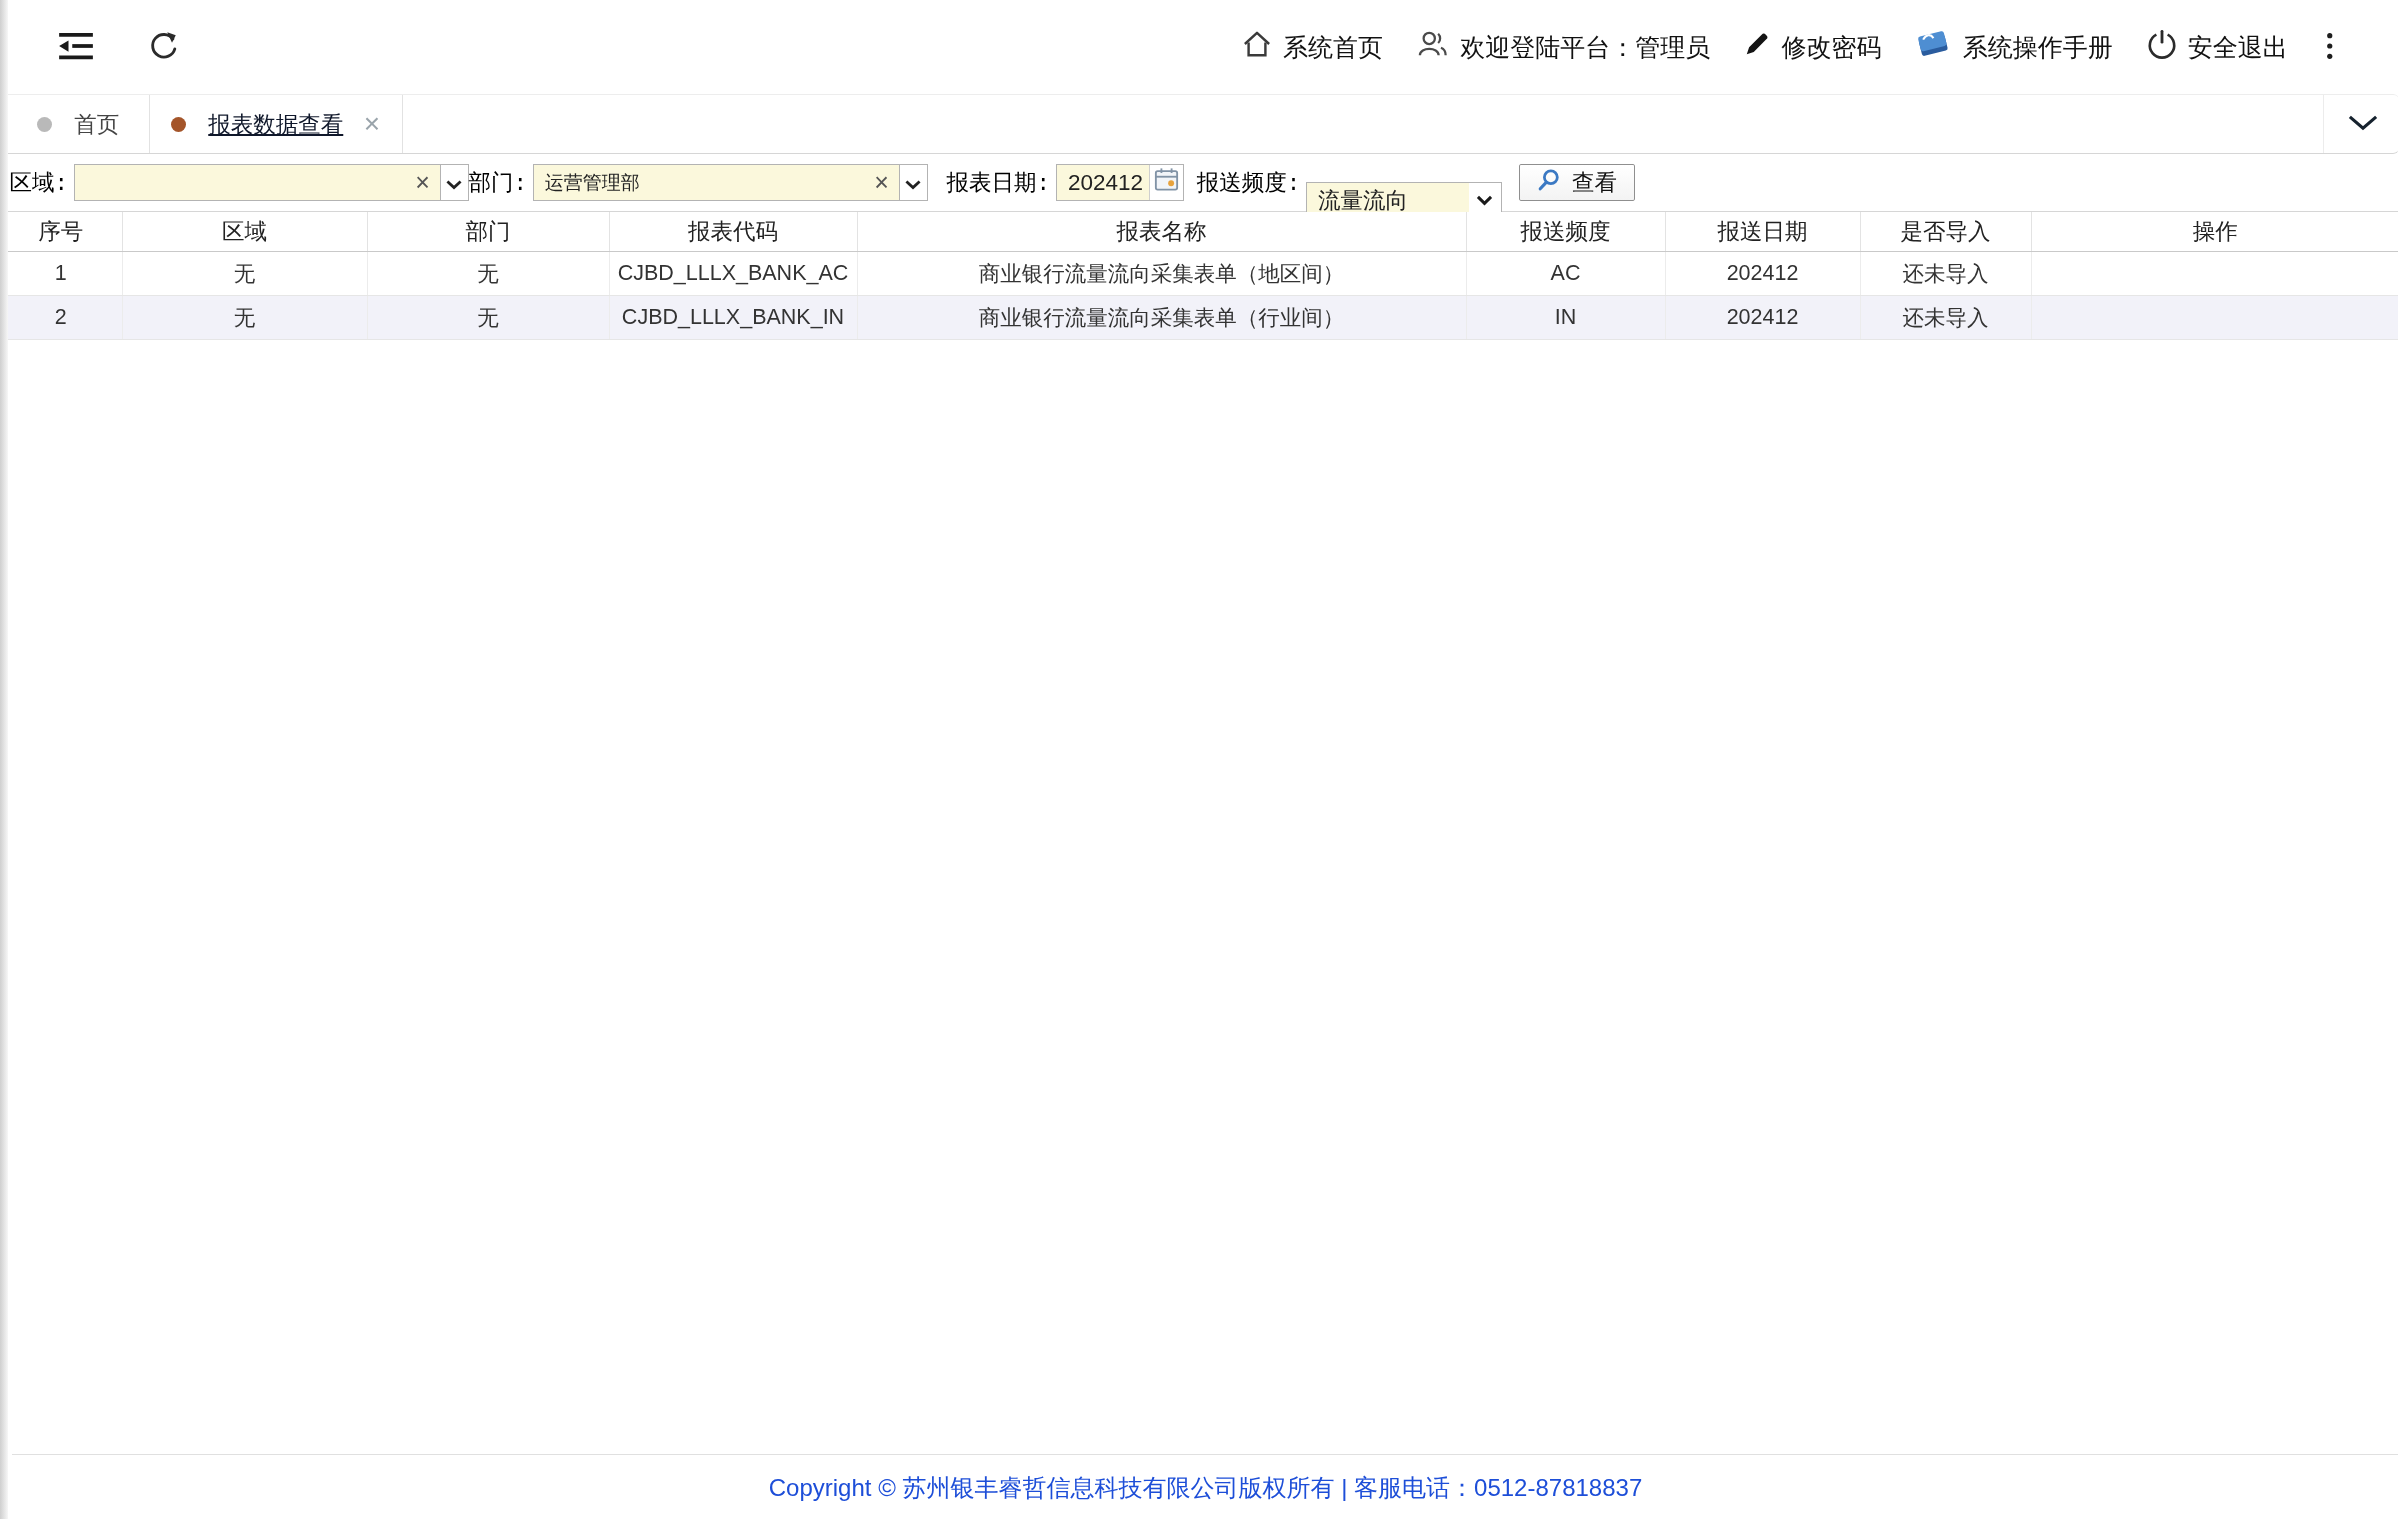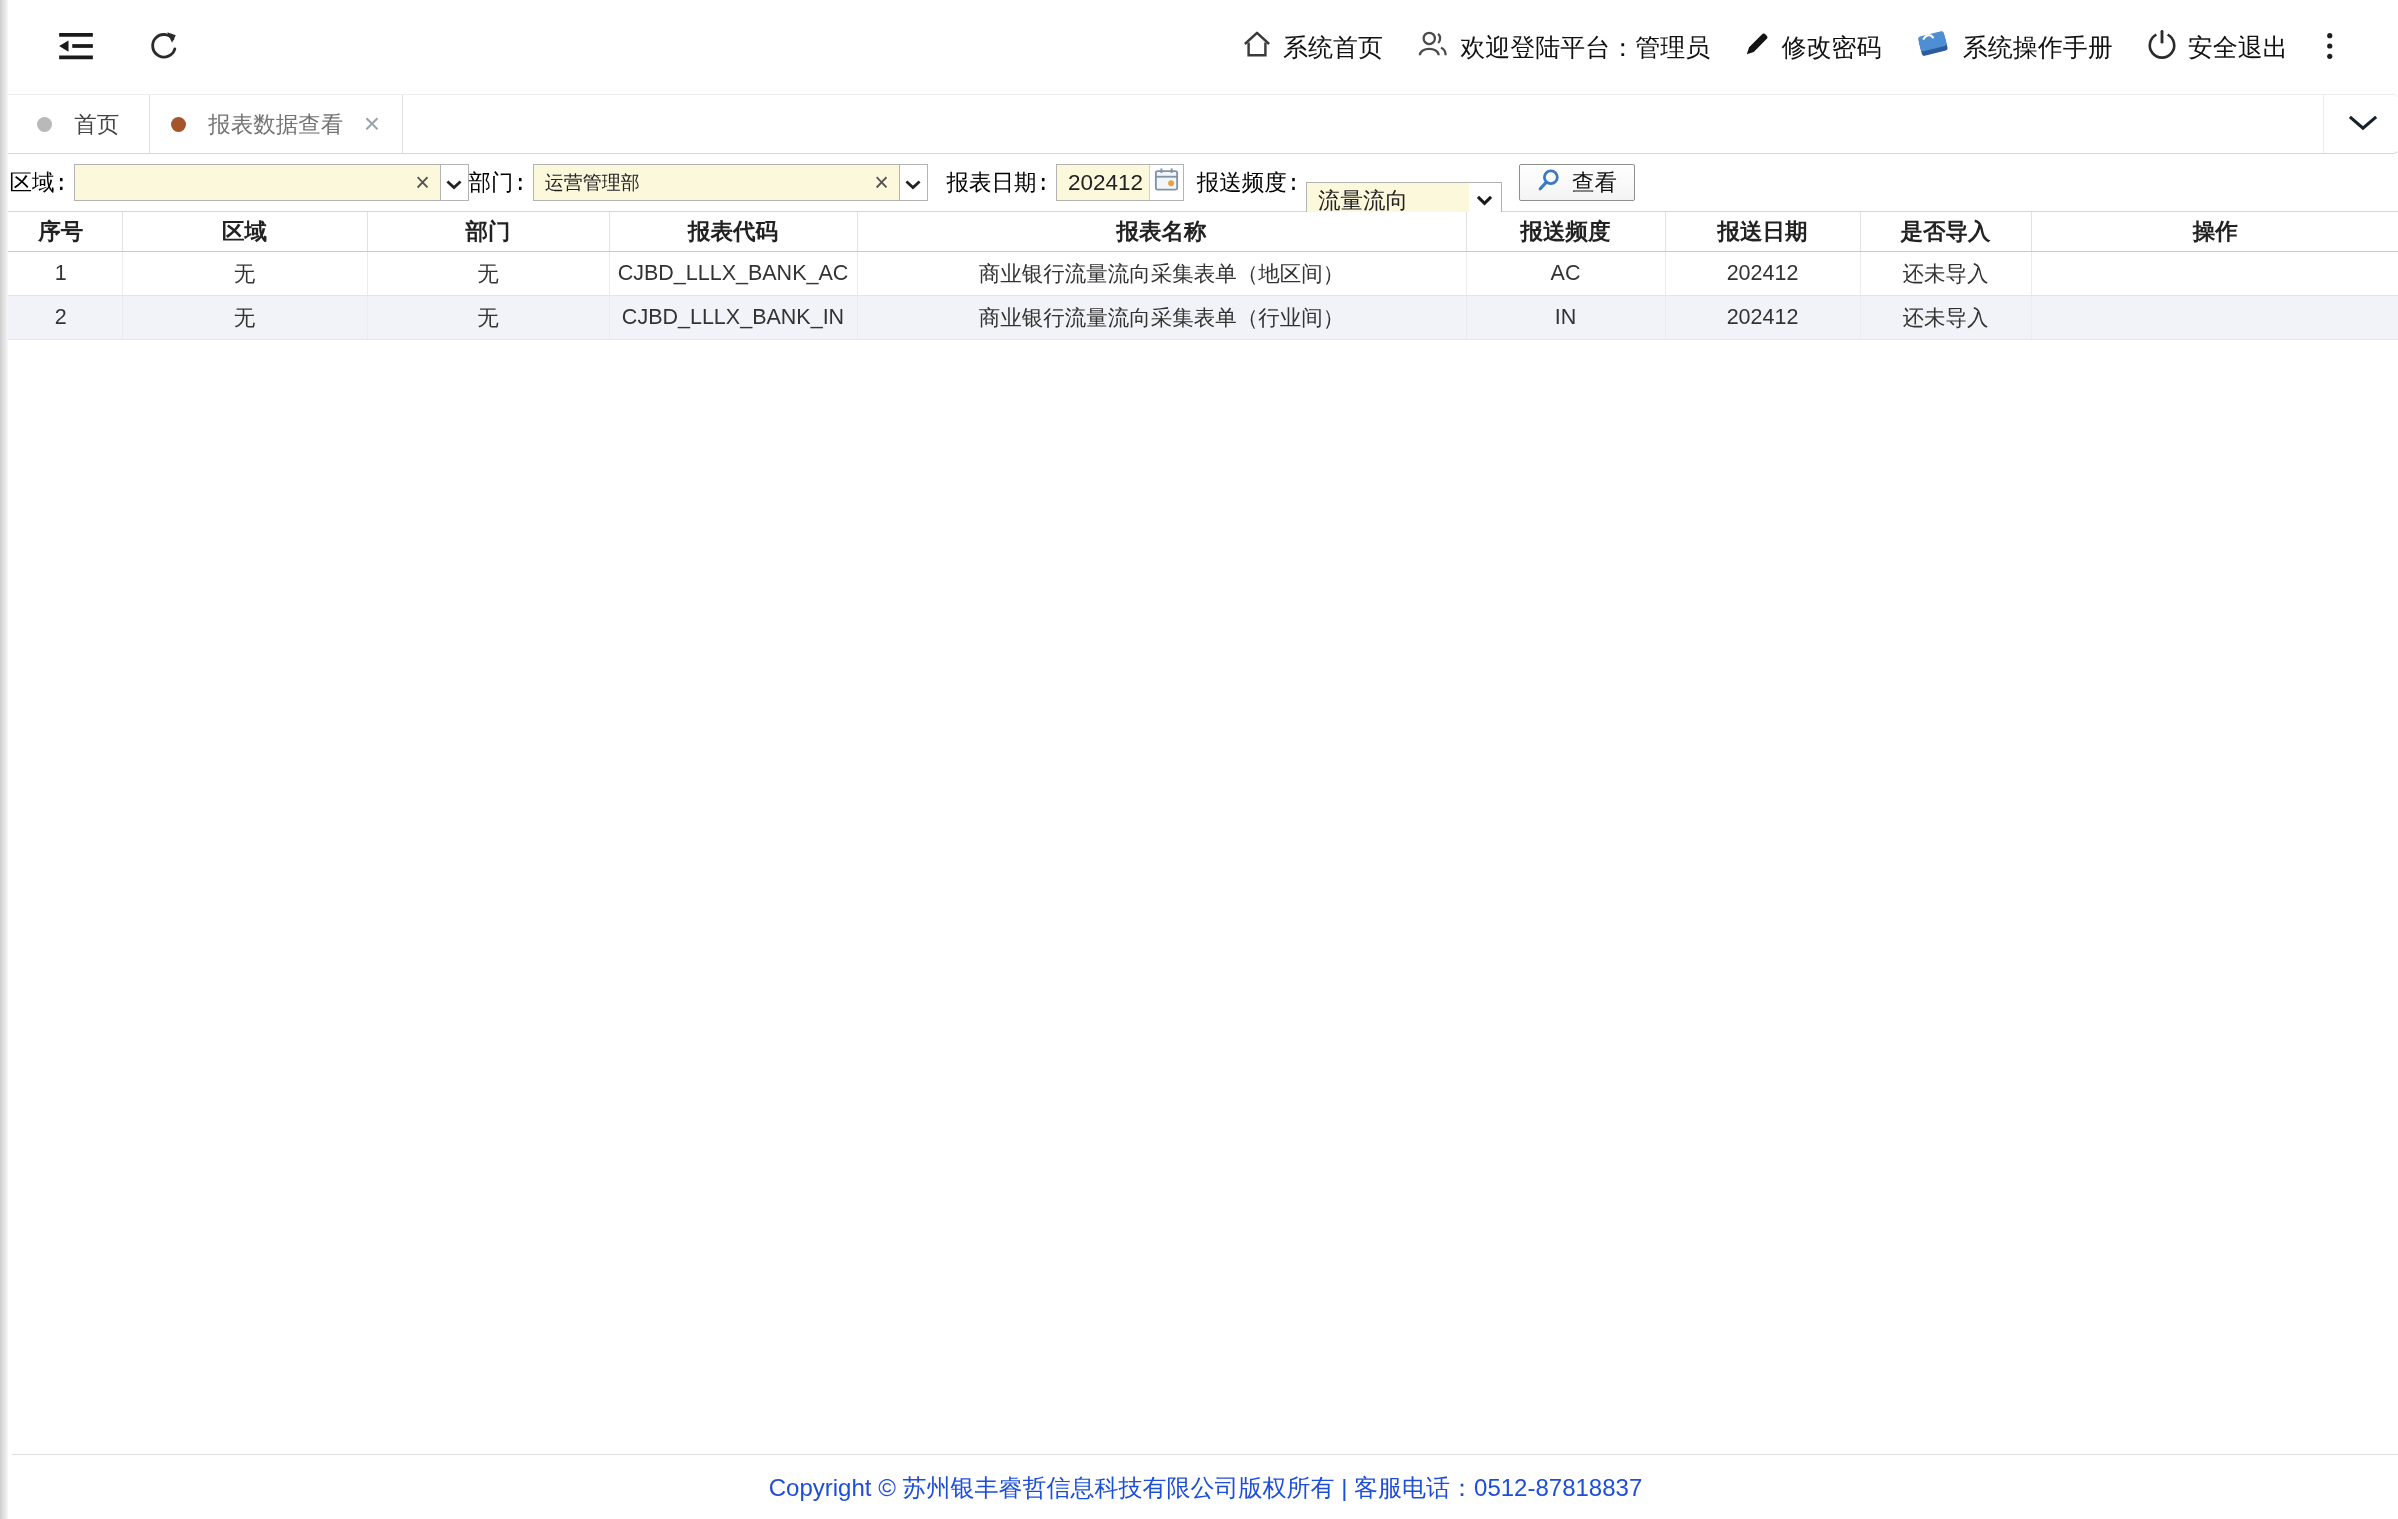--- a/index.html
+++ b/index.html
@@ -25,21 +25,21 @@
 
   
   .tabbar{ height:60px; display:flex; align-items:center; background:#fff;
     border-top:0.9px solid #ededed; border-bottom:0.9px solid var(--border-soft); padding-left:7.5px;border-radius:6px; }
   .tab{ height:100%; display:flex; align-items:center; justify-content:center;
     border-right:0.9px solid #e2e2e2; cursor:pointer; }
   .tab.home{ width:142px; }
   .tab.report{ width:253px; }
   .tab-dot{ width:15px; height:15px; border-radius:50%; margin-right:22.5px; flex:0 0 auto; }
   .tab-label{ font-size:22.5px; color:#444; }
-  .tab.report .tab-label{ color:#737373; }
+  .tab.report .tab-label{ color:#0f172a;text-decoration:underline; }
   .tab-close{ font-size:28px; color:#9aa4ab; margin-left:20.6px; line-height:1; cursor:pointer; }
   .tab-overflow{ margin-left:auto; margin-right:20.6px; cursor:pointer; border-left:0.9px solid #ececec;
     height:100%; display:flex; align-items:center; padding-left:24px; }
 
   
   .filterbar{ height:58px; display:flex; align-items:center; background:#fff;
     border-bottom:0.9px solid var(--border-soft); padding-left:9.4px; font-size:22.5px; color:#000; }
   .f-label{ margin:0 5.6px 0 0; white-space:nowrap;font-family:Liberation Mono, monospace; }
   .gap12{ margin-left:0; } .gap14{ margin-left:13px; } .gap18{ margin-left:17px; } .gap20{ margin-left:19px; }
   .combo{ display:flex; height:37px; }
@@ -59,21 +59,21 @@
   .select-box{ display:flex; height:37px; border:0.9px solid #b3b3b3; width:196px; cursor:pointer;margin-top:36px; }
   .select-text{ flex:1; background:var(--field-bg); display:flex; align-items:center; padding-left:11.2px;
     font-size:22.5px; color:#222; }
   .select-arrow{ width:32px; background:#fff; display:flex; align-items:center; justify-content:center; }
   .view-btn{ height:37px; display:flex; align-items:center; gap:11.2px; padding:0 17px;
     border:0.9px solid #8f8f8f; border-radius:1.9px; background:linear-gradient(#ffffff,#f3f3f3);
     font-size:22.5px; color:#111; cursor:pointer; }
 
   
   table{ width:2399px; border-collapse:collapse; table-layout:fixed; }
-  thead th{ height:39px; font-size:22.5px; font-weight:700; color:#222; background:#fff;
+  thead th{ height:39px; font-size:22.5px; font-weight:400; color:#222; background:#fff;
     border-bottom:0.9px solid #c9c9c9; border-right:0.9px solid #e3e3e3; text-align:center; }
   thead th:last-child{ border-right:none; }
   tbody td{ height:44px; font-size:21.5px; color:#333; text-align:center;
     border-bottom:0.9px solid var(--border-cell); border-right:0.9px solid #ececec; overflow:hidden; white-space:nowrap; }
   tbody td:last-child{ border-right:none; }
   tbody tr.stripe td{ background:var(--row-stripe); }
 
   .content{ background:#fff; height:1254px; display:flex; flex-direction:column; }
   .spacer{ flex:1; background:#fff; }
 

